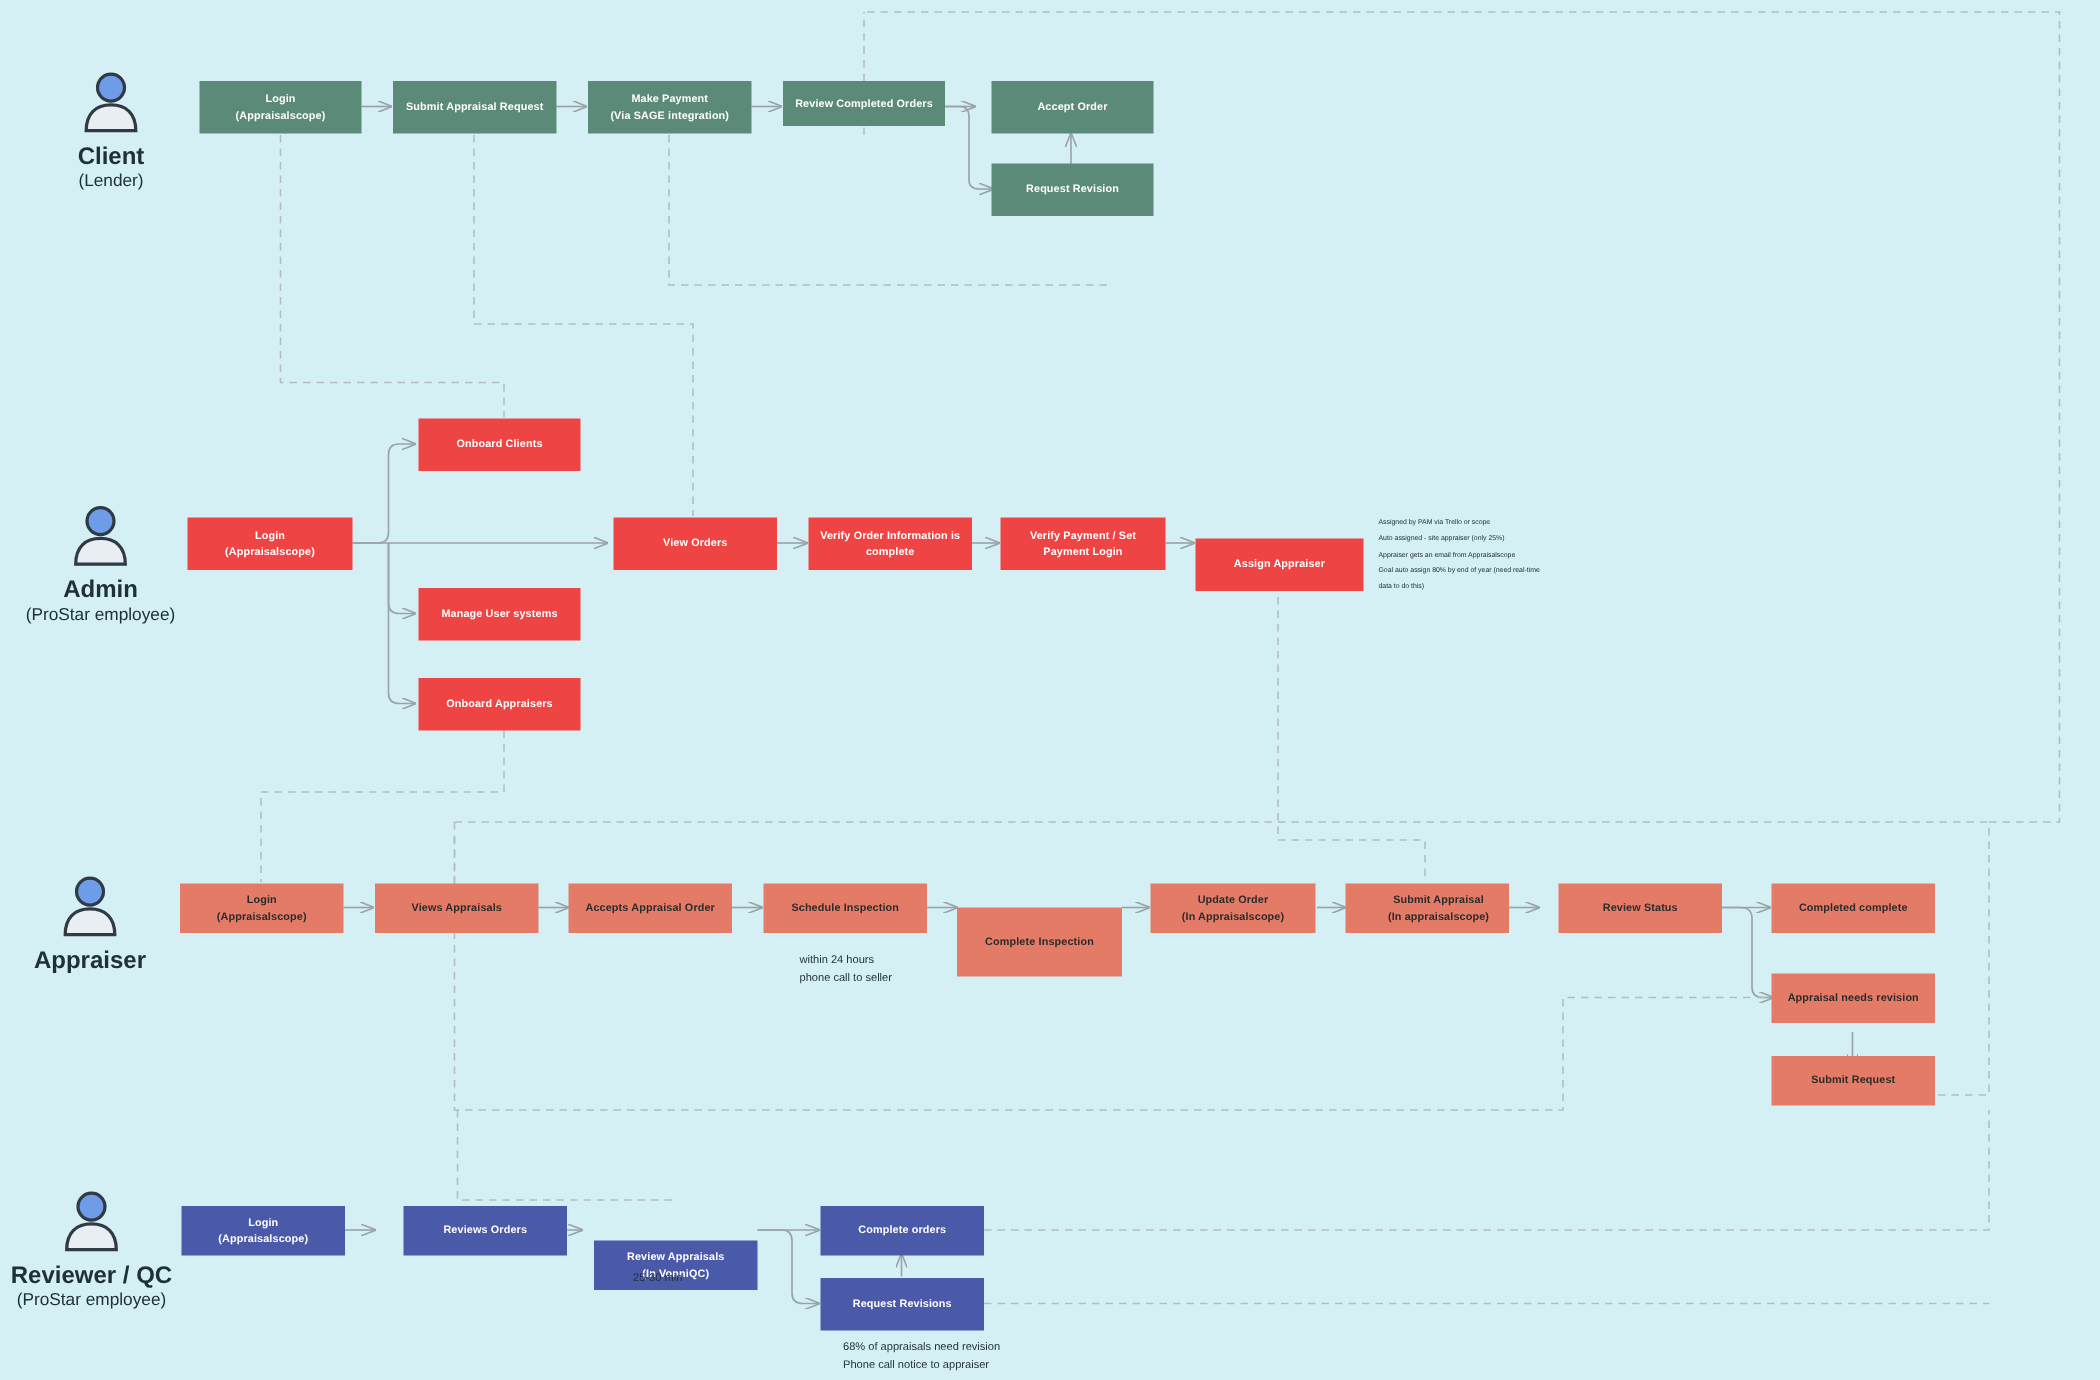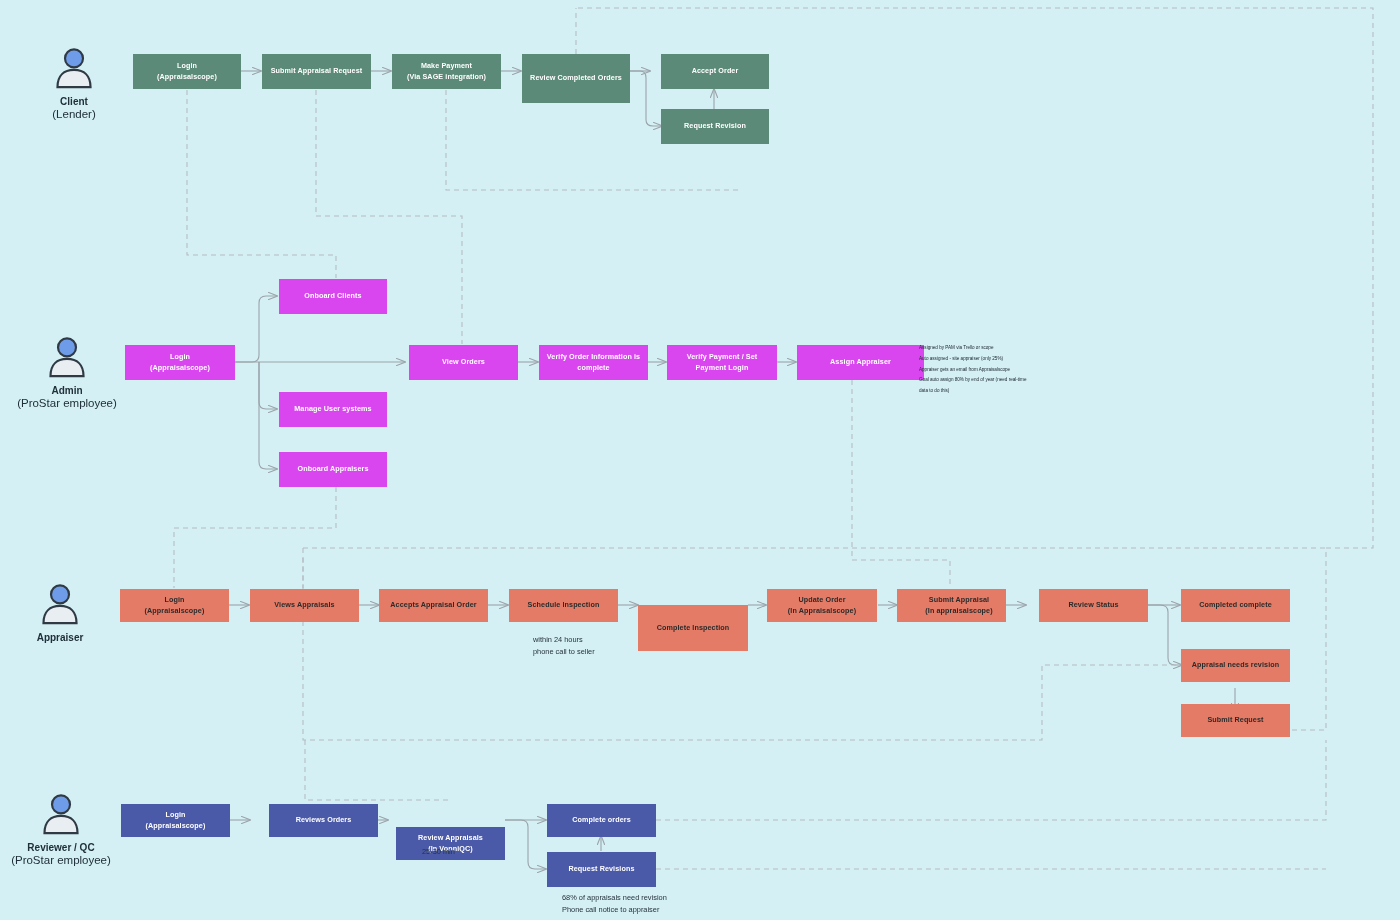--- a/index.html
+++ b/index.html
@@ -21,28 +21,28 @@
     font-size:7.2px;
     font-weight:700;
     line-height:1.5;
     letter-spacing:.1px;
     box-sizing:border-box;
     padding:2px 6px;
     z-index:3;
   }
   .node span{display:block;white-space:pre-line;}
   .lane-client .node{background:#5b8a78;}
-  .lane-admin .node{background:#d946ef;}
+  .lane-admin .node{background:#ef4444;}
   .lane-appraiser .node{background:#e37b66;color:#2b2b2b;}
   .lane-reviewer .node{background:#4a5aa8;}
 
   .actor{position:absolute;text-align:center;z-index:3;}
   .actor .avatar{width:46px;height:46px;margin:0 auto;display:block;}
   .actor .aname{
-    font-size:10px;font-weight:700;color:#20303a;margin-top:6px;white-space:nowrap;
+    font-size:16px;font-weight:700;color:#20303a;margin-top:6px;white-space:nowrap;
   }
   .actor .asub{
     font-size:11.5px;font-weight:400;color:#20303a;margin-top:1px;white-space:nowrap;
   }
 
   .note{
     position:absolute;
     font-size:7.4px;
     color:#25323c;
     line-height:1.65;
@@ -152,21 +152,21 @@
         <span>Login
 (Appraisalscope)</span>
       </div>
     <div class="node" style="left:262px;top:54px;width:109px;height:35px;">
         <span>Submit Appraisal Request</span>
       </div>
     <div class="node" style="left:392px;top:54px;width:109px;height:35px;">
         <span>Make Payment
 (Via SAGE integration)</span>
       </div>
-    <div class="node" style="left:522px;top:54px;width:108px;height:49px;">
+    <div class="node" style="left:522px;top:54px;width:108px;height:30px;">
         <span>Review Completed Orders</span>
       </div>
     <div class="node" style="left:661px;top:54px;width:108px;height:35px;">
         <span>Accept Order</span>
       </div>
     <div class="node" style="left:661px;top:109px;width:108px;height:35px;">
         <span>Request Revision</span>
       </div>
   </div>
 
@@ -196,21 +196,21 @@
       </div>
     <div class="node" style="left:409px;top:345px;width:109px;height:35px;">
         <span>View Orders</span>
       </div>
     <div class="node" style="left:539px;top:345px;width:109px;height:35px;">
         <span>Verify Order Information is complete</span>
       </div>
     <div class="node" style="left:667px;top:345px;width:110px;height:35px;">
         <span>Verify Payment / Set Payment Login</span>
       </div>
-    <div class="node" style="left:797px;top:345px;width:127px;height:35px;">
+    <div class="node" style="left:797px;top:359px;width:112px;height:35px;">
         <span>Assign Appraiser</span>
       </div>
 
     <div class="annot" style="left:919px;top:343px;width:115px;">Assigned by PAM via Trello or scope
 Auto assigned - site appraiser (only 25%)
 Appraiser gets an email from Appraisalscope
 Goal auto assign 80% by end of year (need real-time data to do this)</div>
   </div>
 
   <div class="lane-appraiser">

